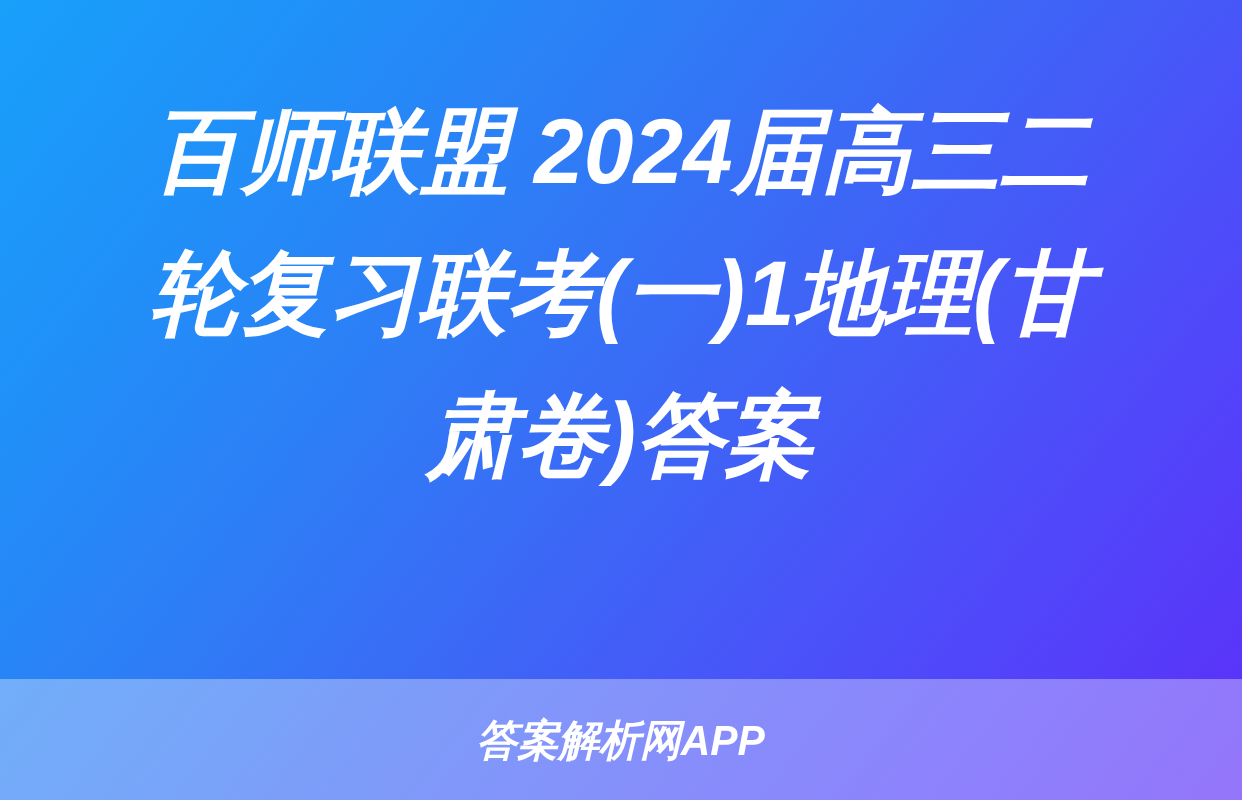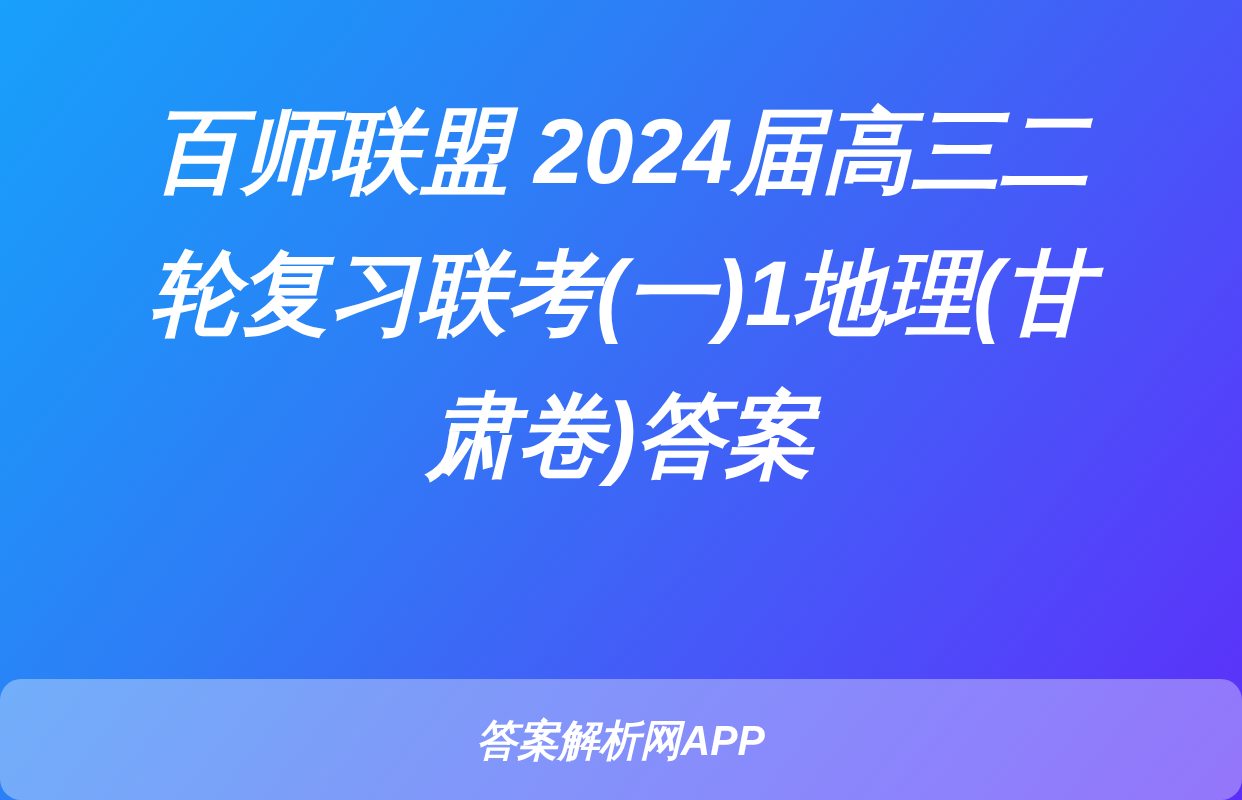--- a/index.html
+++ b/index.html
@@ -62,21 +62,20 @@
   #footer-band {
     position: absolute;
     left: 0;
     top: 679px;
     width: 1242px;
     height: 121px;
     background: rgba(255, 255, 255, 0.34);
     display: flex;
     align-items: center;
     justify-content: center;
-    border-radius: 21px;
   }
 
   #footer-label {
     color: #ffffff;
     font-size: 43px;
     line-height: 46px;
     font-weight: bold;
     font-style: italic;
     letter-spacing: 0px;
     white-space: nowrap;

